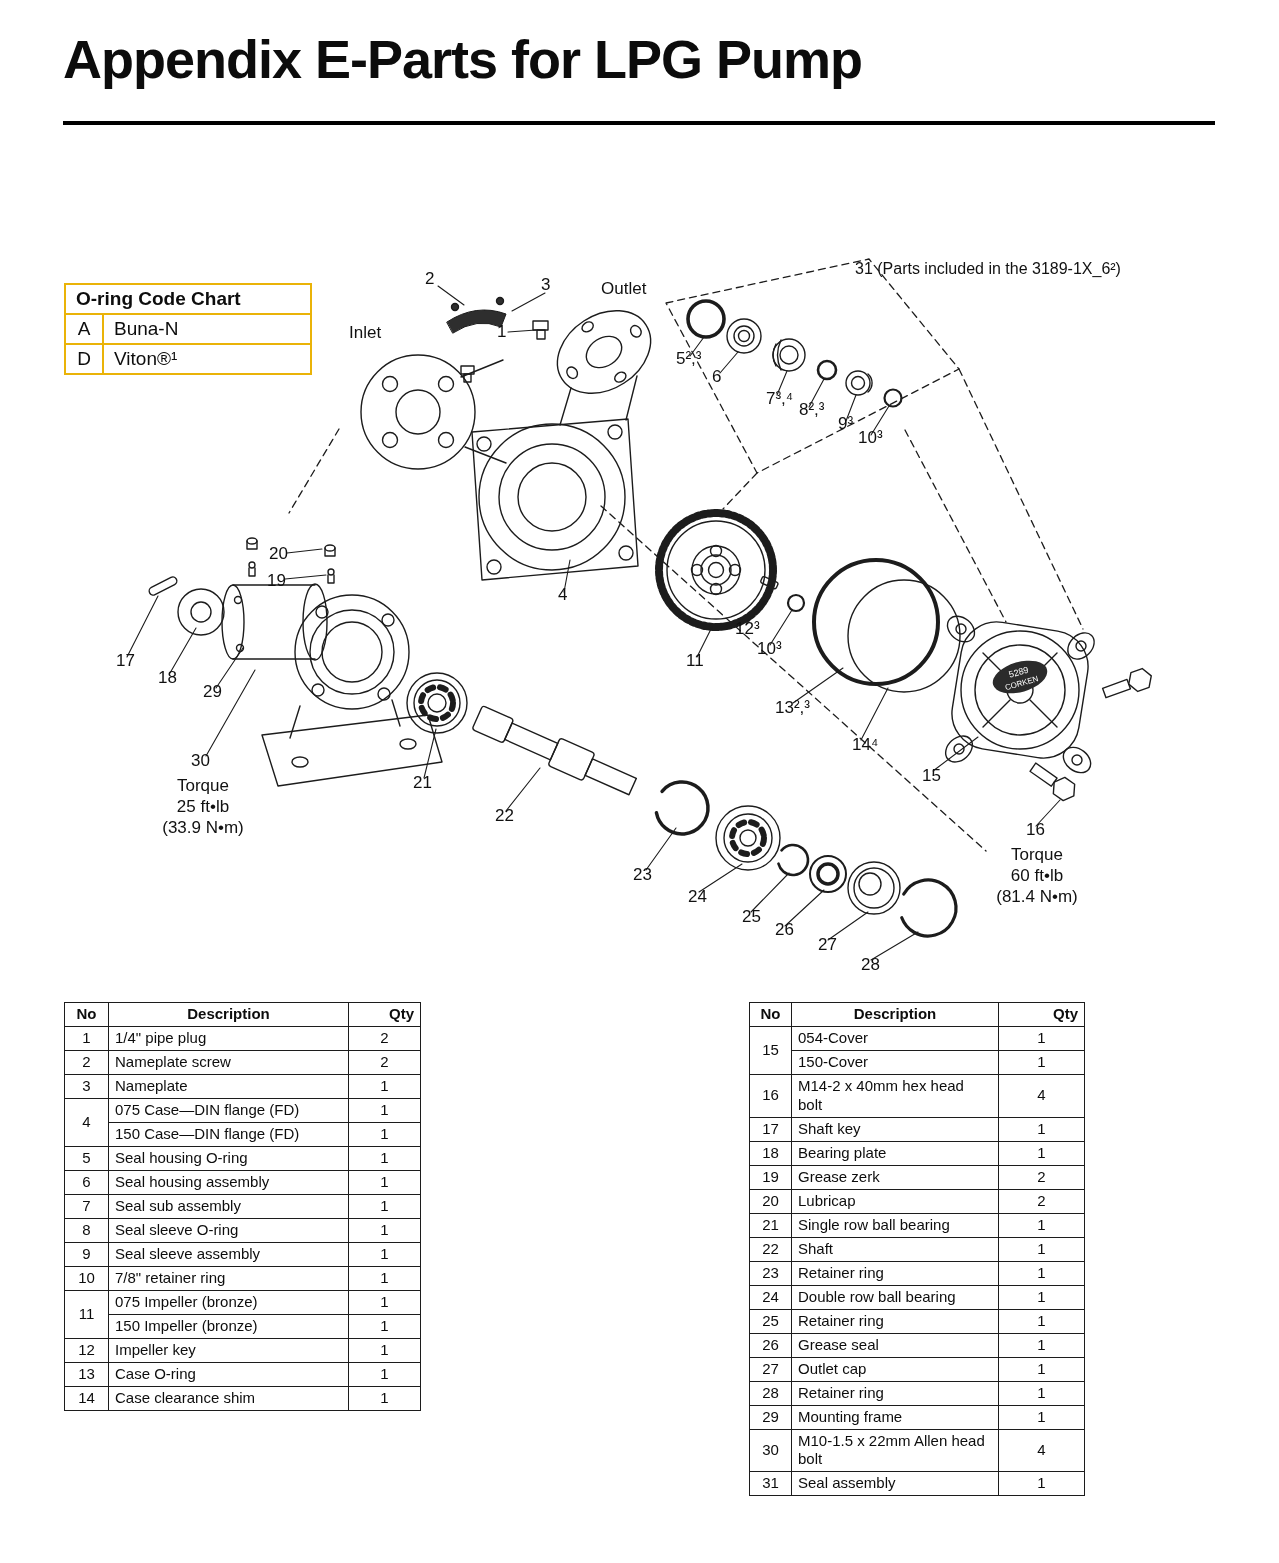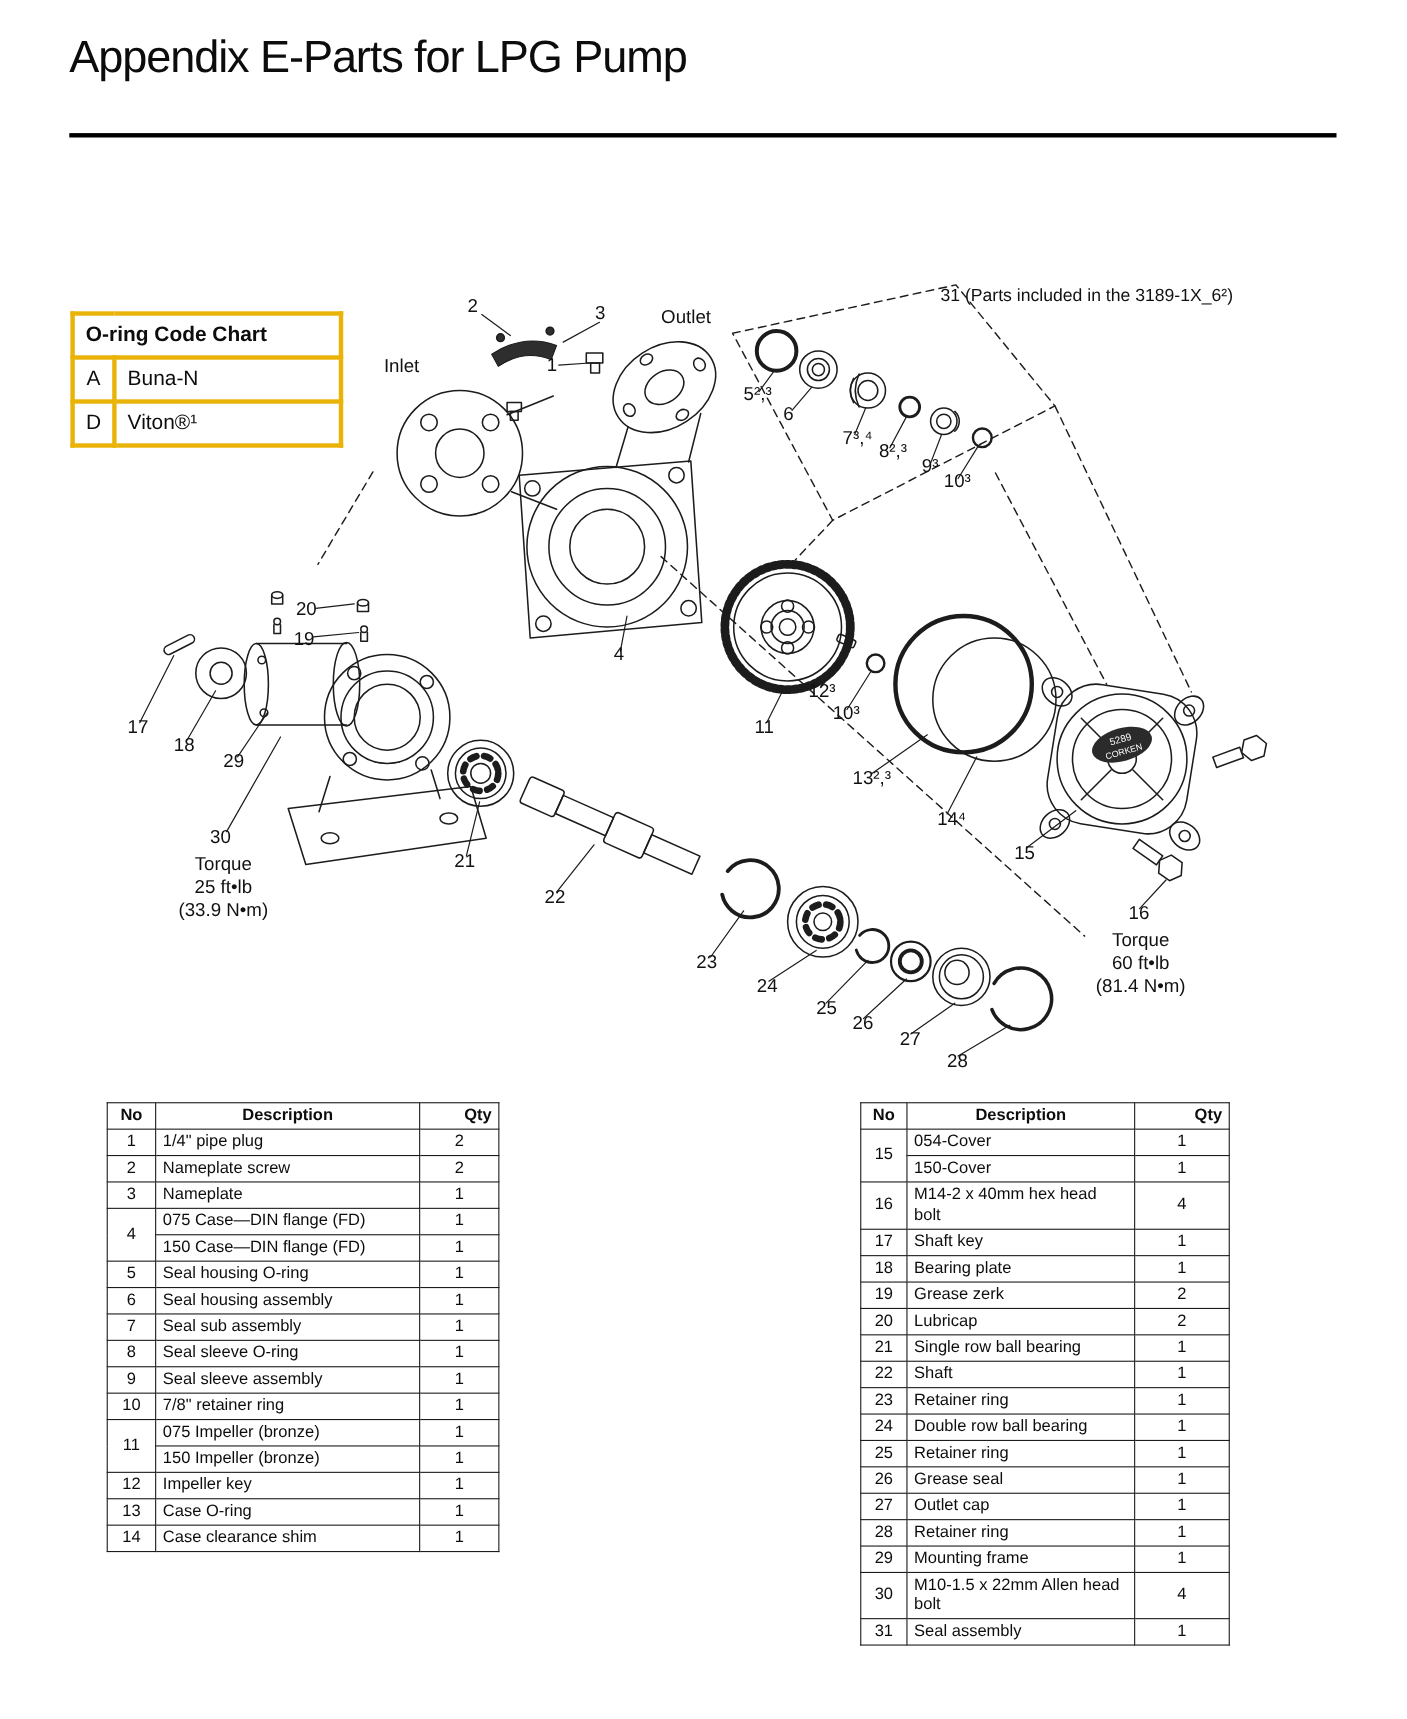--- a/index.html
+++ b/index.html
@@ -6,40 +6,40 @@
   html,body { background:#fff; }
   body {
     position:relative;
     width:1279px; height:1563px;
     font-family:"Liberation Sans", sans-serif;
     color:#111;
     overflow:hidden;
   }
   .page-title {
     position:absolute; left:63px; top:28px;
-    font-size:41px; font-weight:400; letter-spacing:-1px;
+    font-size:54px; font-weight:700; letter-spacing:-1px;
     color:#0c0c0c;
   }
   .title-rule {
     position:absolute; left:63px; top:121px;
     width:1152px; height:4px; background:#000;
   }
   
   table.oring-chart {
     position:absolute; left:64px; top:283px;
     border-collapse:collapse; font-size:19px; width:248px;
     color:#0d0d0d;
   }
   .oring-chart th, .oring-chart td {
-    border:4px solid #eab308; padding:3px 10px; height:40px;
+    border:2px solid #eab308; padding:3px 10px; height:30px;
   }
   .oring-chart th { text-align:left; font-weight:600; }
   .oring-chart td.code { width:38px; text-align:center; }
   
-  .parts-wrap { position:absolute;margin-left:33px; }
+  .parts-wrap { position:absolute; }
   .parts-wrap.left  { left:64px;  top:1002px; width:357px; }
   .parts-wrap.right { left:749px; top:1002px; width:336px; }
   table.parts-table {
     border-collapse:collapse; width:100%; font-size:15px; color:#0d0d0d;
   }
   .parts-table th, .parts-table td {
     border:1.6px solid #1c1c1c; padding:2px 6px; height:24px; line-height:1.25;
   }
   .parts-table th { font-weight:700; text-align:center; }
   .parts-table th.col-no { width:44px; text-align:center; }

